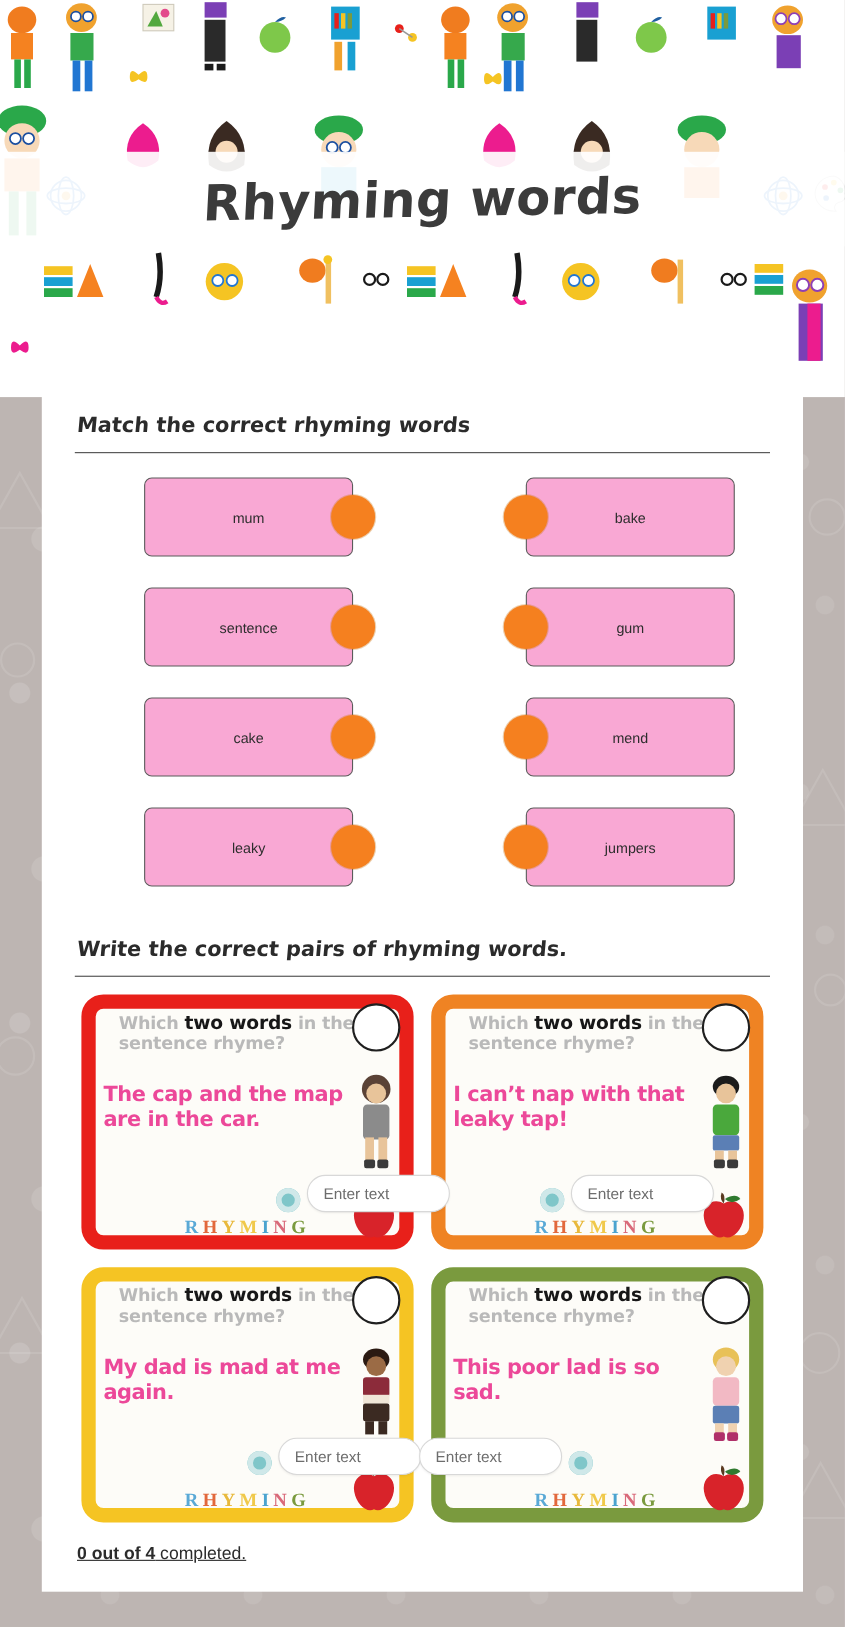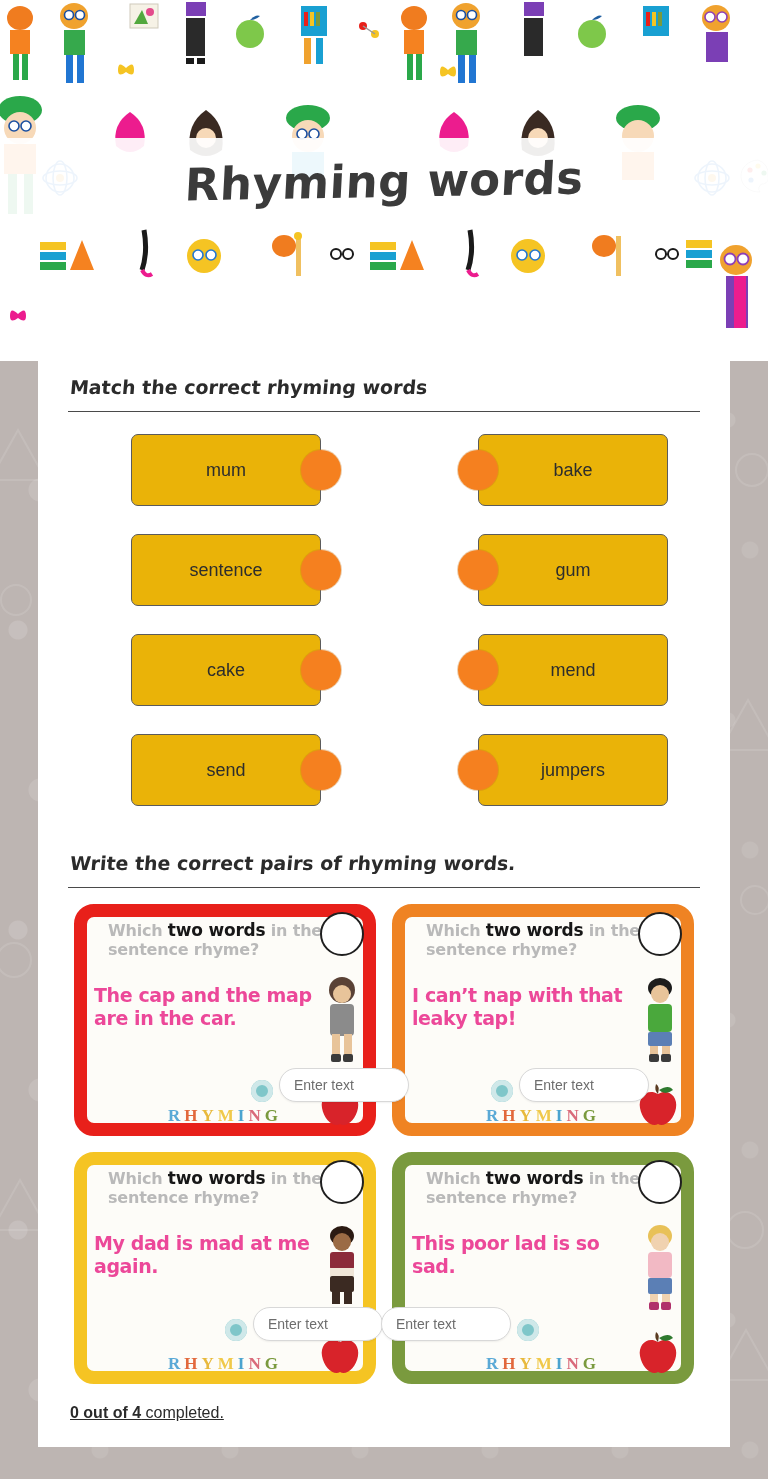--- a/index.html
+++ b/index.html
@@ -97,25 +97,25 @@
   }
   .match-cell { position: relative; height: 72px; }
 
   .match-box {
     position: absolute;
     top: 0;
     width: 190px;
     height: 72px;
     border: 1px solid #5b5b5b;
     border-radius: 7px;
-    background: #eab308;
+    background: #f9a8d4;
     display: flex;
     align-items: center;
     justify-content: center;
-    font-size: 18px;
+    font-size: 13px;
     color: #2d2d2d;
     font-family: "Liberation Sans", sans-serif;
   }
   .match-cell.left .match-box  { left: 0; }
   .match-cell.right .match-box { right: 0; }
 
   .match-dot {
     position: absolute;
     top: 16px;
     width: 40px;
@@ -541,21 +541,21 @@
     <div class="match-cell left">
       <div class="match-box">cake</div>
       <div class="match-dot"></div>
     </div>
     <div class="match-cell right">
       <div class="match-box">mend</div>
       <div class="match-dot"></div>
     </div>
 
     <div class="match-cell left">
-      <div class="match-box">send</div>
+      <div class="match-box">leaky</div>
       <div class="match-dot"></div>
     </div>
     <div class="match-cell right">
       <div class="match-box">jumpers</div>
       <div class="match-dot"></div>
     </div>
   </div>
 
   <div class="section-heading" style="margin-top:46px">Write the correct pairs of rhyming words.</div>
   <div class="heading-rule"></div>

